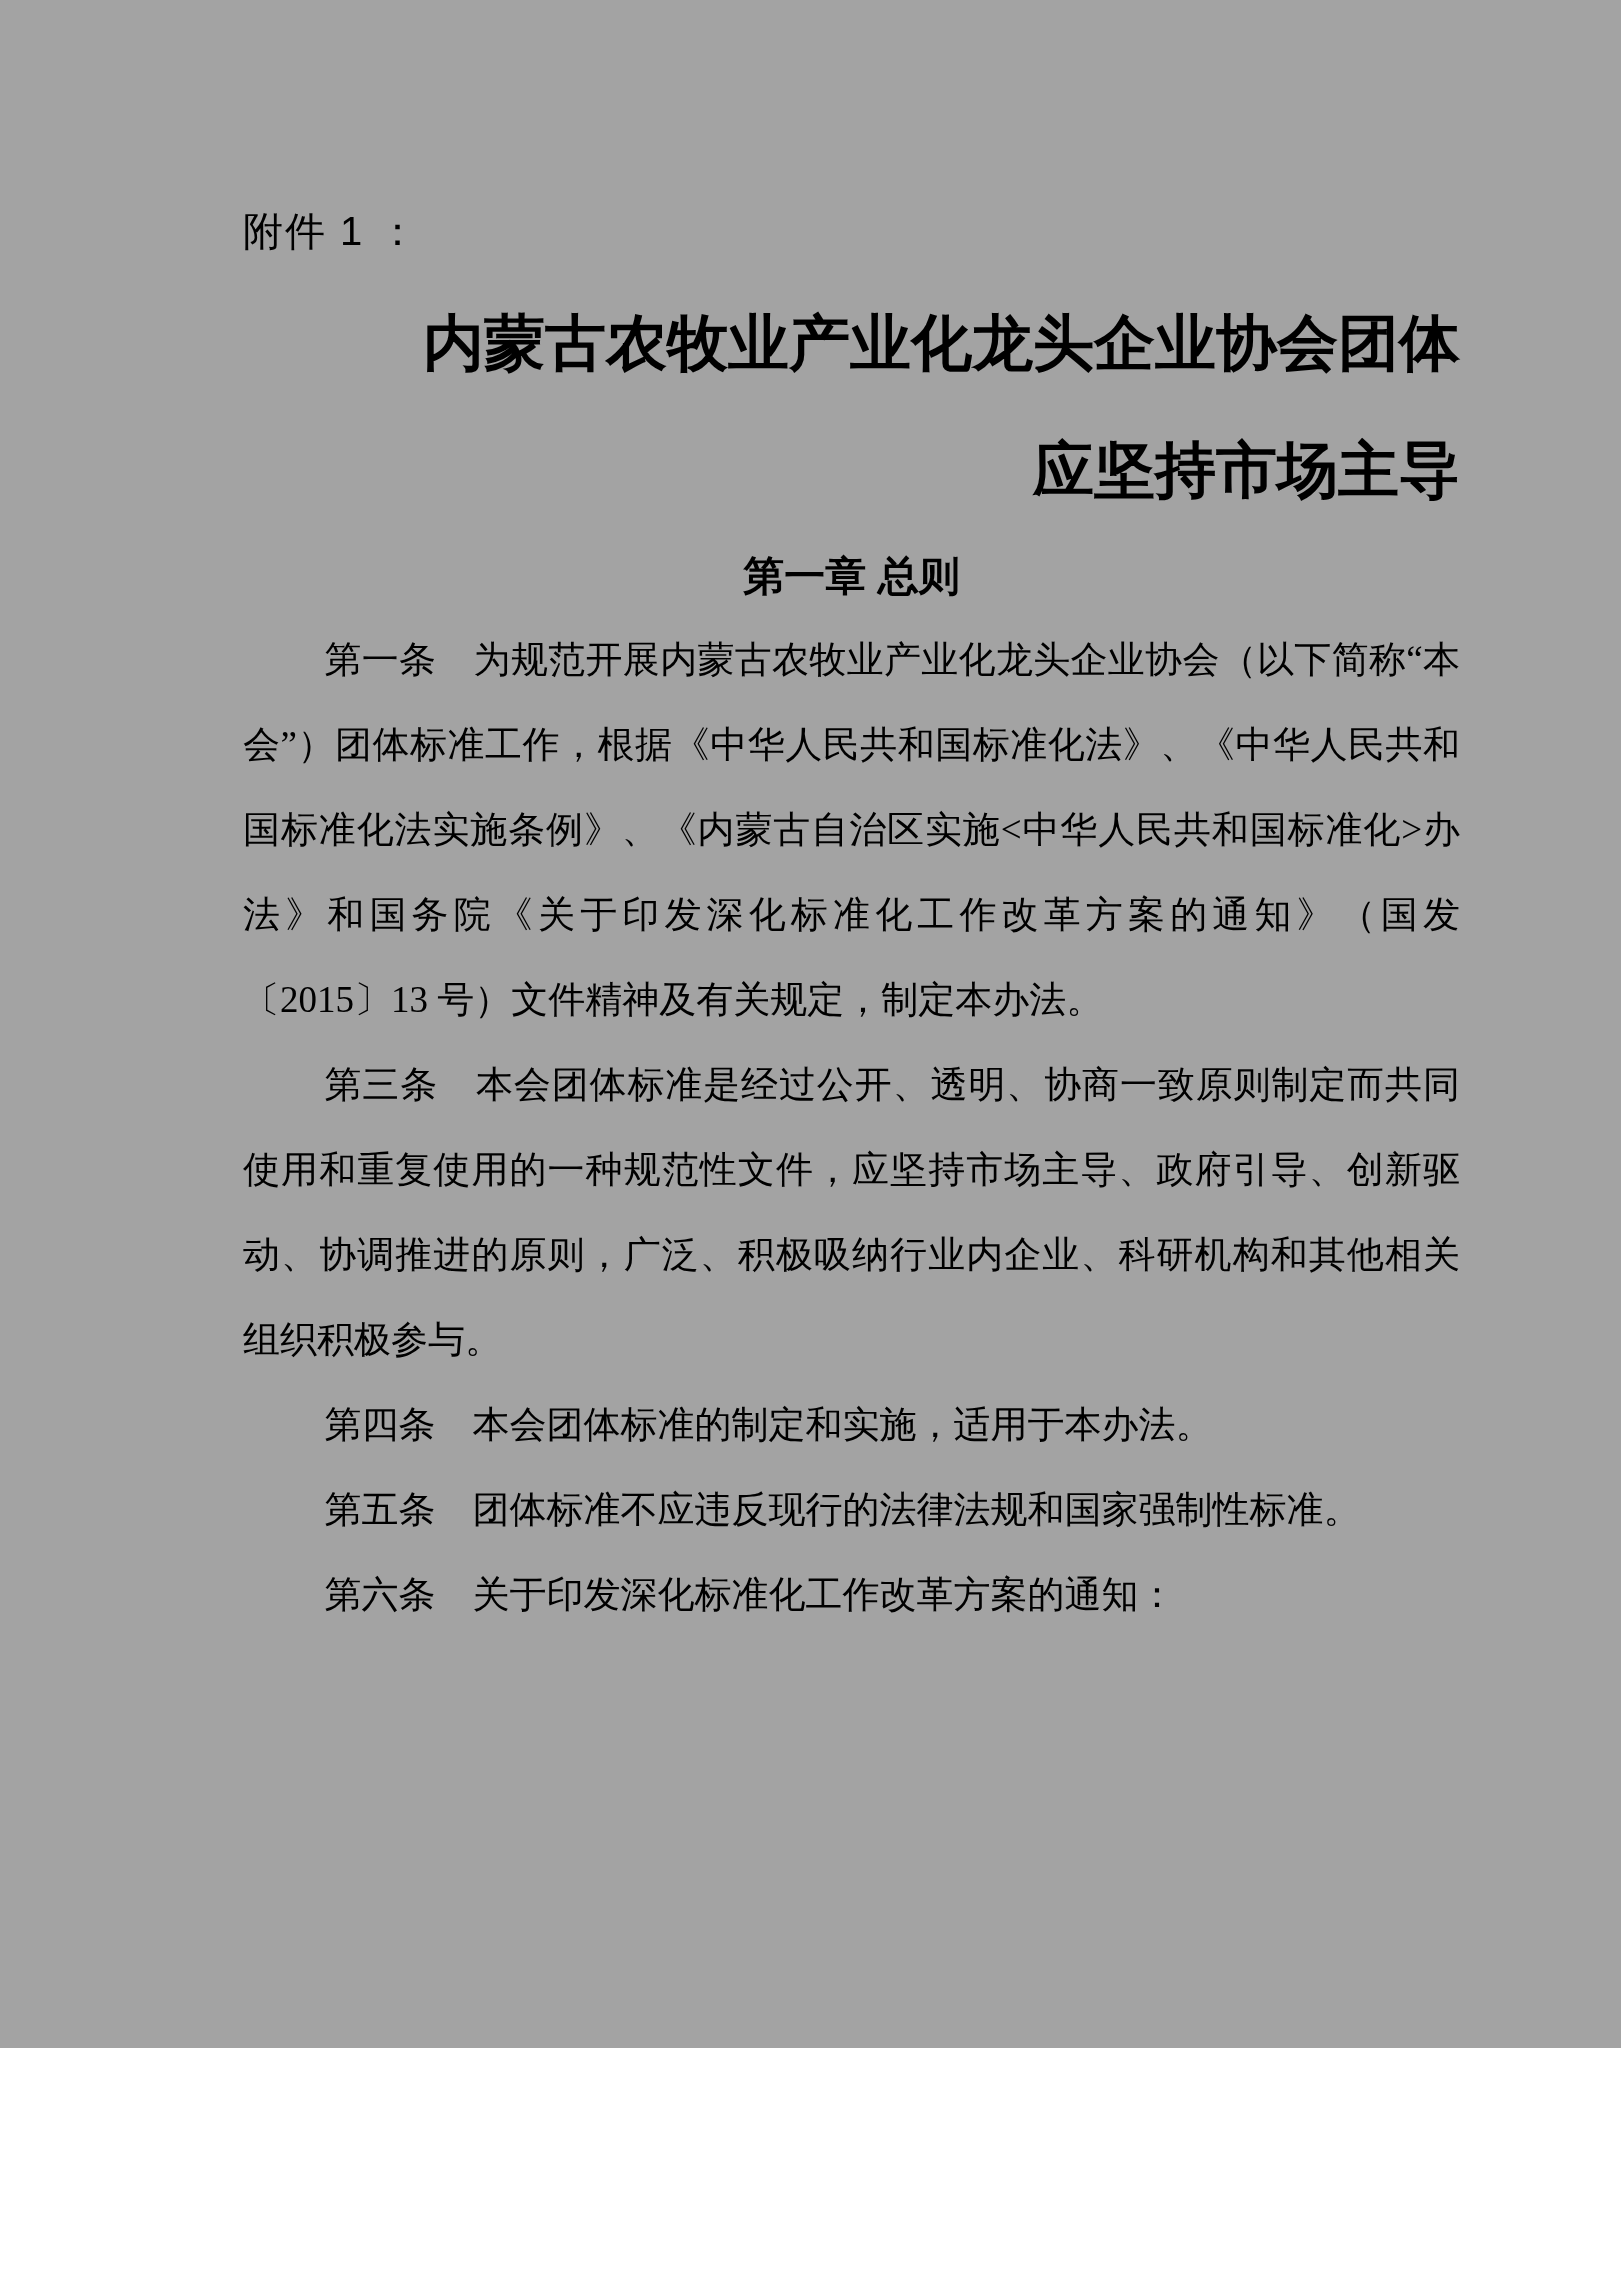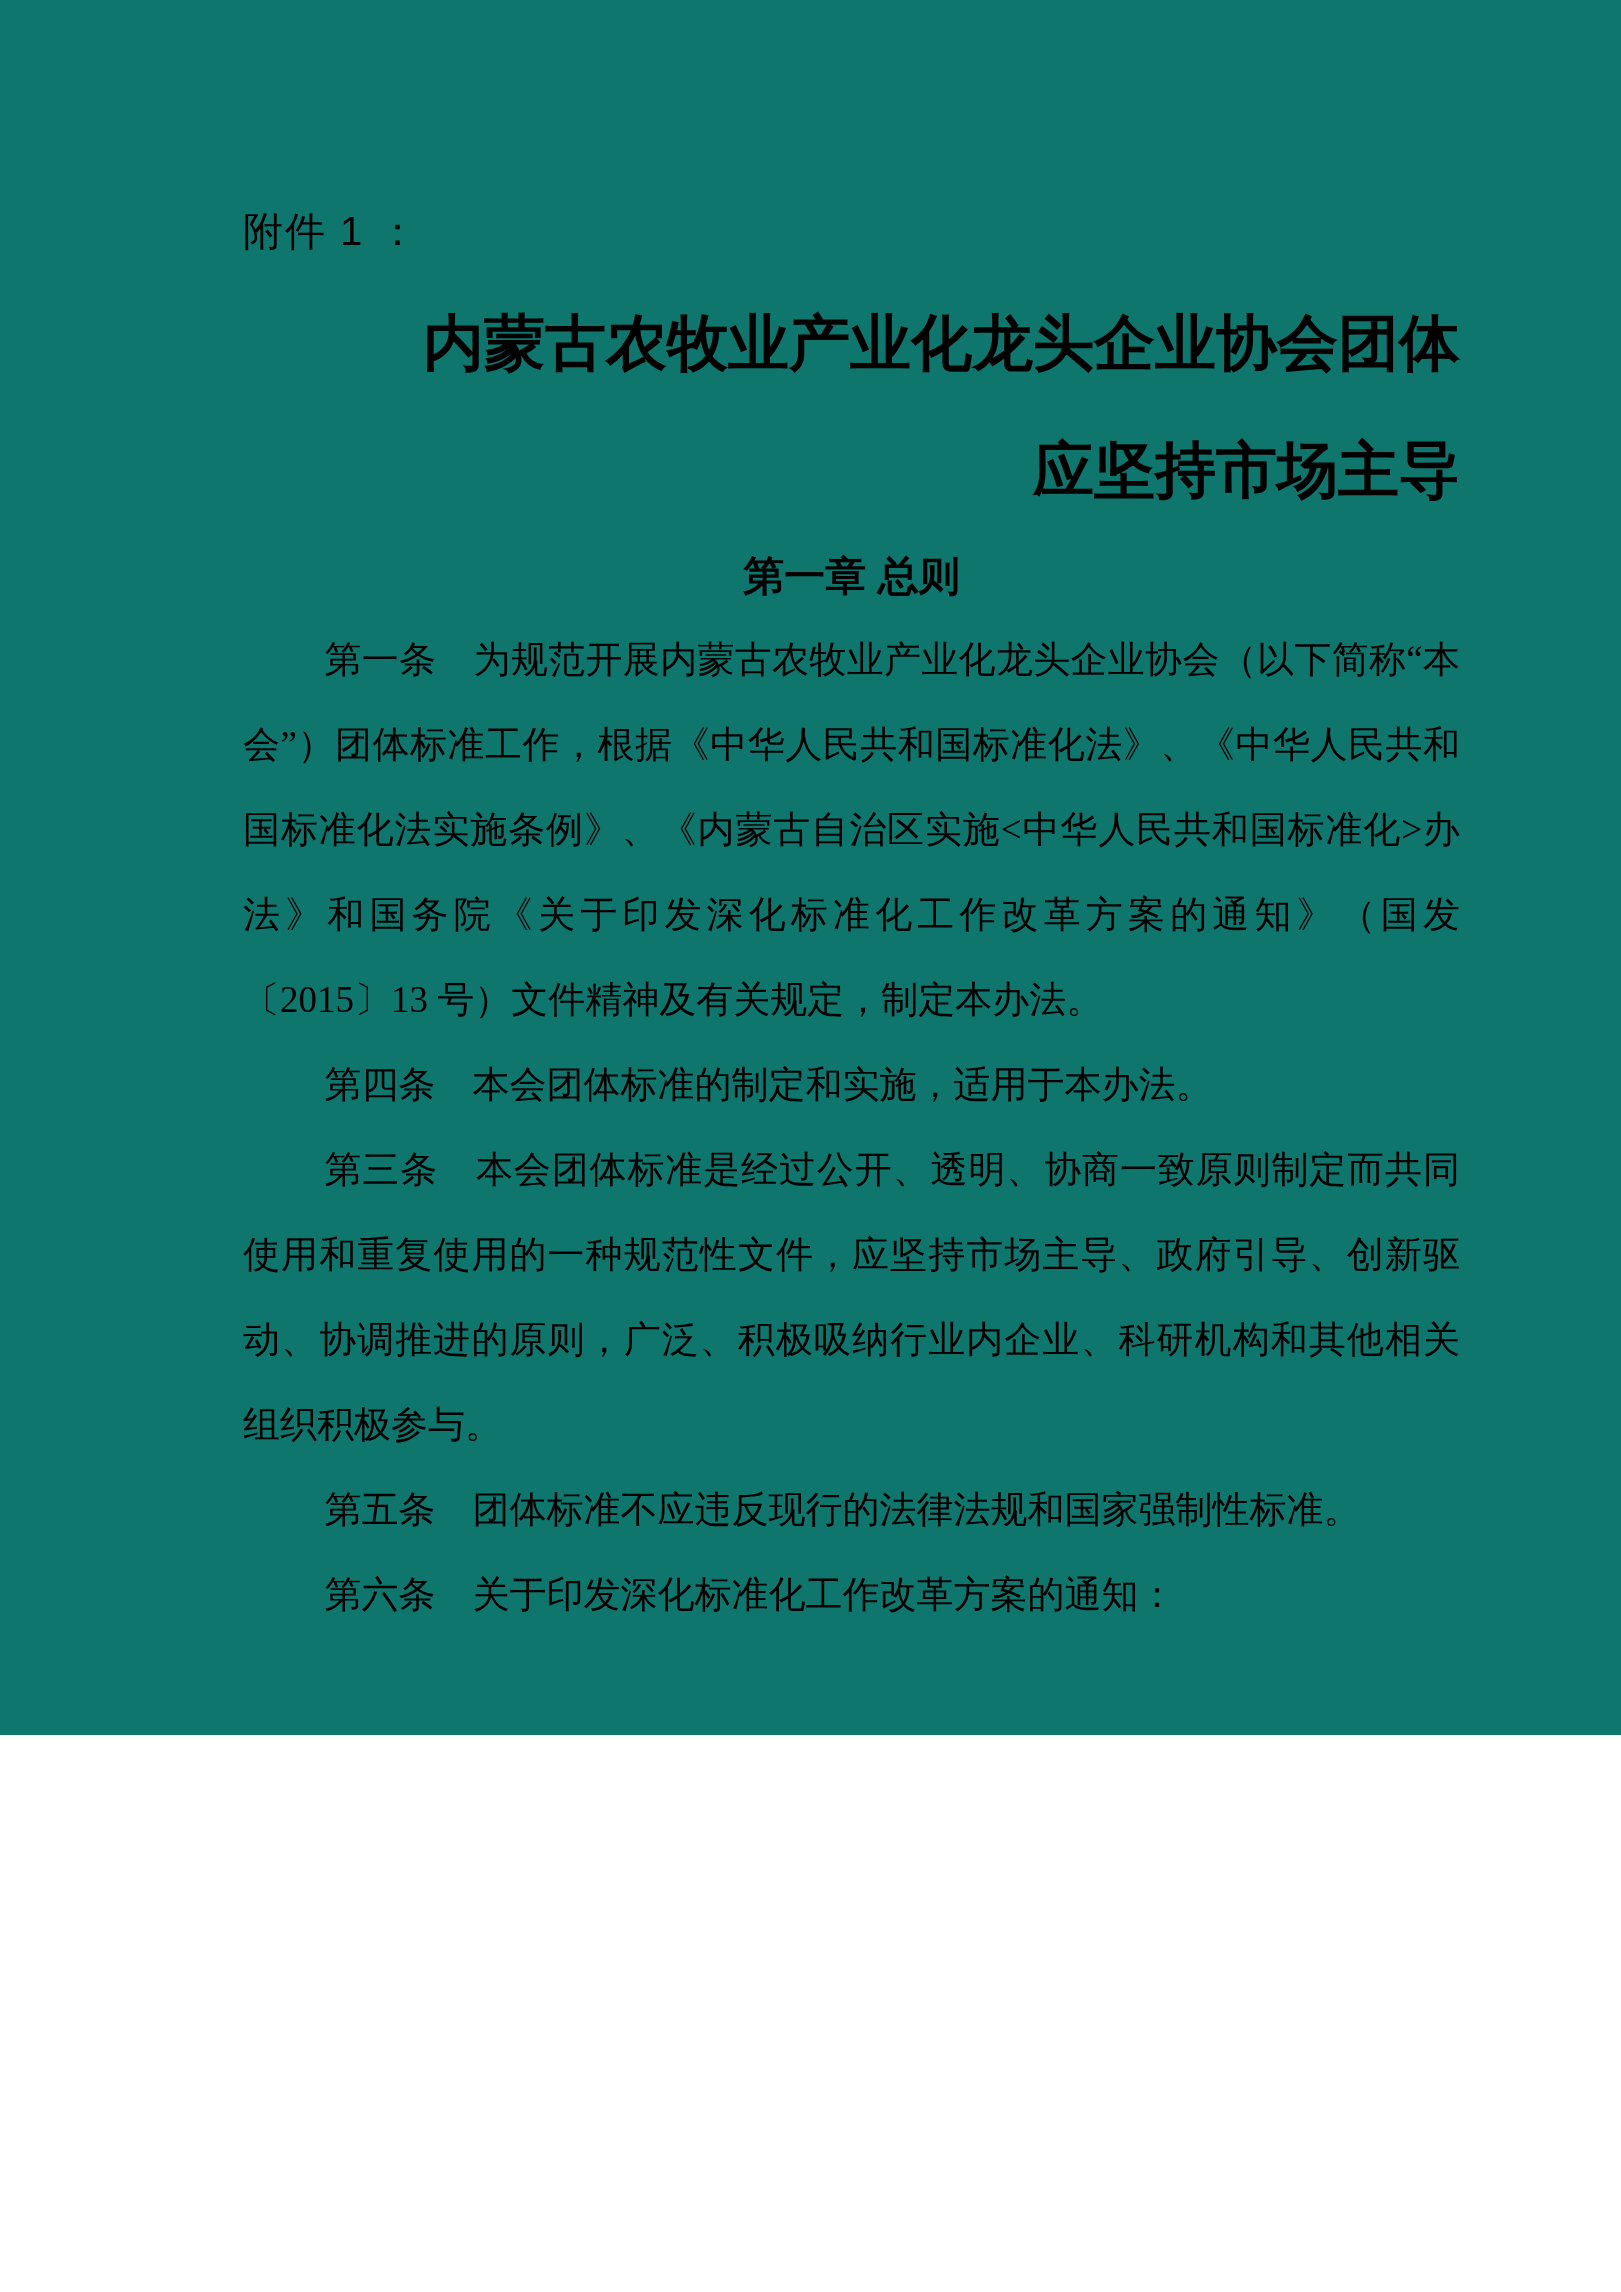--- a/index.html
+++ b/index.html
@@ -3,22 +3,22 @@
 <meta charset="utf-8">
 <style>
   html, body {
     margin: 0;
     padding: 0;
     background: #ffffff;
   }
   .page {
     position: relative;
     width: 1621px;
-    height: 1735px;
-    background: #0f766e;
+    height: 2048px;
+    background: #a3a3a3;
     color: #000000;
     box-sizing: border-box;
     padding: 210px 161px 0 243px;
     overflow: hidden;
     font-family: "Liberation Serif", serif;
   }
   .attachment {
     font-family: "Liberation Sans", sans-serif;
     font-size: 40px;
     line-height: 43px;
@@ -63,20 +63,20 @@
 
   <div class="doc-title">
     <div>内蒙古农牧业产业化龙头企业协会团体</div>
     <div>应坚持市场主导</div>
   </div>
 
   <div class="chapter-heading">第一章 总则</div>
 
   <div class="body-text">
     <p>第一条　为规范开展内蒙古农牧业产业化龙头企业协会（以下简称“本会”）团体标准工作，根据《中华人民共和国标准化法》、《中华人民共和国标准化法实施条例》、《内蒙古自治区实施&lt;中华人民共和国标准化&gt;办法》和国务院《关于印发深化标准化工作改革方案的通知》（国发〔2015〕13 号）文件精神及有关规定，制定本办法。</p>
+    <p>第三条　本会团体标准是经过公开、透明、协商一致原则制定而共同使用和重复使用的一种规范性文件，应坚持市场主导、政府引导、创新驱动、协调推进的原则，广泛、积极吸纳行业内企业、科研机构和其他相关组织积极参与。</p>
     <p>第四条　本会团体标准的制定和实施，适用于本办法。</p>
-    <p>第三条　本会团体标准是经过公开、透明、协商一致原则制定而共同使用和重复使用的一种规范性文件，应坚持市场主导、政府引导、创新驱动、协调推进的原则，广泛、积极吸纳行业内企业、科研机构和其他相关组织积极参与。</p>
     <p>第五条　团体标准不应违反现行的法律法规和国家强制性标准。</p>
     <p>第六条　关于印发深化标准化工作改革方案的通知：</p>
   </div>
 
 </div>
 
 
 </body></html>

